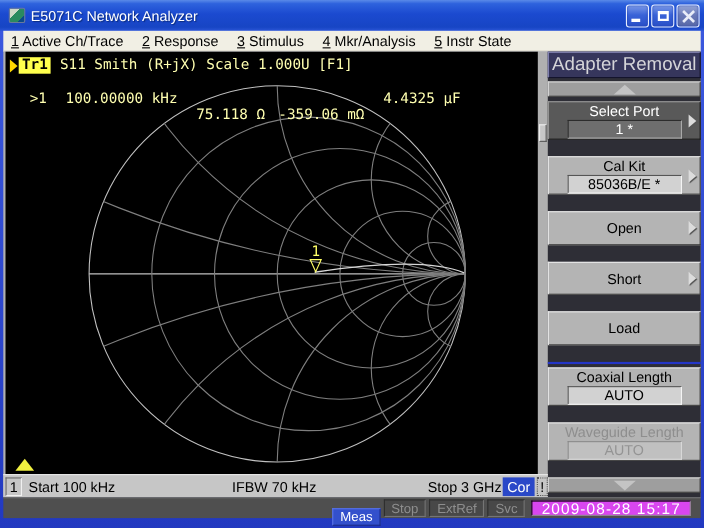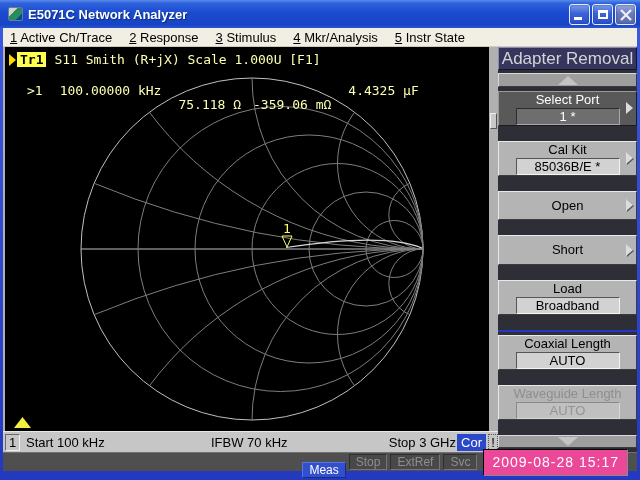--- a/index.html
+++ b/index.html
@@ -8,21 +8,21 @@
   .screen { position:relative; width:640px; height:480px;
             background:linear-gradient(#3c5ae0,#2239c0); }
 
   
   .titlebar { position:absolute; left:0; top:0; width:640px; height:28px;
     background:linear-gradient(#5a8ae8 0%, #2e62dd 12%, #1b4ad0 45%, #1745c4 88%, #2a55d6 100%);
     display:flex; align-items:center; padding:0 4px; }
   .app-icon { width:15px; height:14px; margin:0 5px 0 4px;
     background:linear-gradient(135deg,#cfd8c8 0 35%, #2a8a60 35% 75%, #0a4a8a 75%);
     border:1px solid #6a7a9a; border-radius:2px; }
-  .title-text { color:#fff; font-weight:bold; font-size:13px;
+  .title-text { color:#fff; font-weight:normal; font-size:13px;
     text-shadow:1px 1px 1px #0a2a7a; flex:1; }
   .win-btns { display:flex; gap:2px; }
   .win-btn { width:21px; height:21px; border-radius:3px; position:relative;
     background:linear-gradient(#7d9be8,#3a63d8 45%,#2a50c8);
     border:1px solid #e8eeff; box-shadow:inset 0 0 2px #1a3aa8; }
   .win-btn .bar { position:absolute; left:4px; bottom:4px; width:8px; height:3px; background:#fff; }
   .win-btn .box { position:absolute; left:5px; top:5px; width:10px; height:9px;
     border:2px solid #fff; border-top-width:3px; }
   .win-btn.close { background:linear-gradient(#9aaada,#6a7ab8 45%,#5a6aa8); }
   .win-btn svg { position:absolute; left:4px; top:4px; }
@@ -102,21 +102,21 @@
 
   
   .taskbar { position:absolute; left:3px; top:452px; width:634px; height:19px;
     background:#4f4f4f; border-top:1px solid #707070;
     display:flex; align-items:center; justify-content:flex-end; gap:3px; padding-right:9px;
     font-size:12px; }
   .tb-item { height:16px; padding:0 6px; display:flex; align-items:center;
     background:#484848; color:#8e8e8e;
     border:1px solid; border-color:#2e2e2e #757575 #757575 #2e2e2e; }
   .tb-item.active { background:#3350cc; color:#fff; border-color:#5a74e8 #1a2a88 #1a2a88 #5a74e8;margin-top:16px; }
-  .tb-clock { height:27px; padding:0 8px; margin-left:3px; background:#ec4899; color:#fff;
+  .tb-clock { height:14px; padding:0 8px; margin-left:3px; background:#d946ef; color:#fff;
     font-size:14px; letter-spacing:1px; display:flex; align-items:center;
     border:1px solid; border-color:#000 #8a8a8a #8a8a8a #000; }
 </style>
 </head>
 <body>
 
 <div class="screen">
 
   <div class="titlebar">
     <div class="app-icon"></div>
@@ -232,21 +232,20 @@
         <span class="chev"></span>
       </div>
 
       <div class="sk-btn">
         <span>Short</span>
         <span class="chev"></span>
       </div>
 
       <div class="sk-btn">
         <span>Load</span>
-        <span class="val">Broadband</span>
       </div>
 
       <div class="blue-sep"></div>
 
       <div class="sk-btn short38">
         <span>Coaxial Length</span>
         <span class="val">AUTO</span>
       </div>
 
       <div class="sk-btn short38 disabled">

